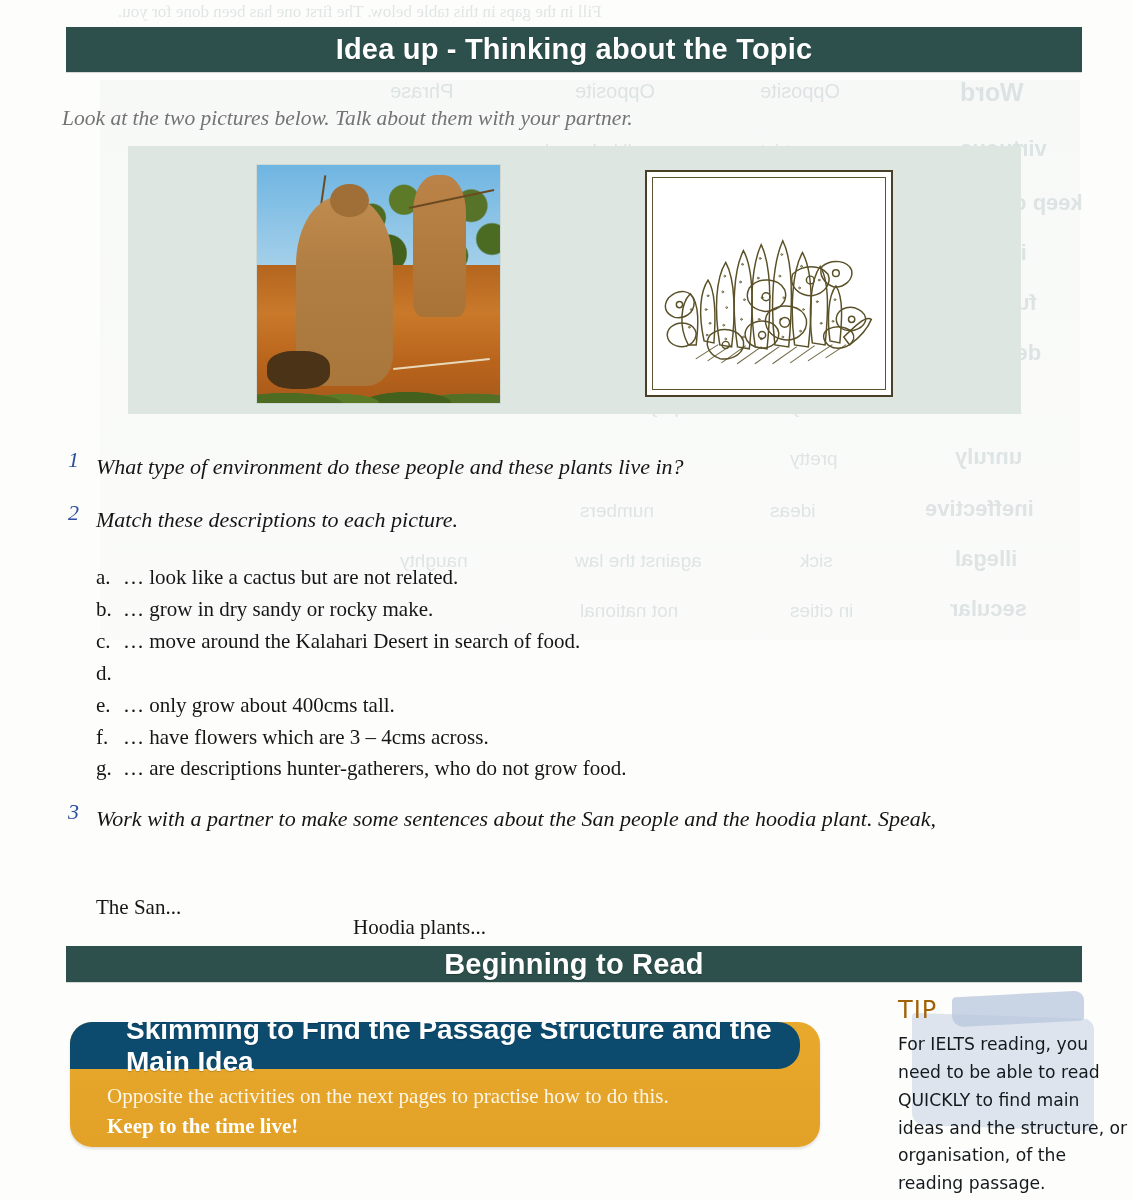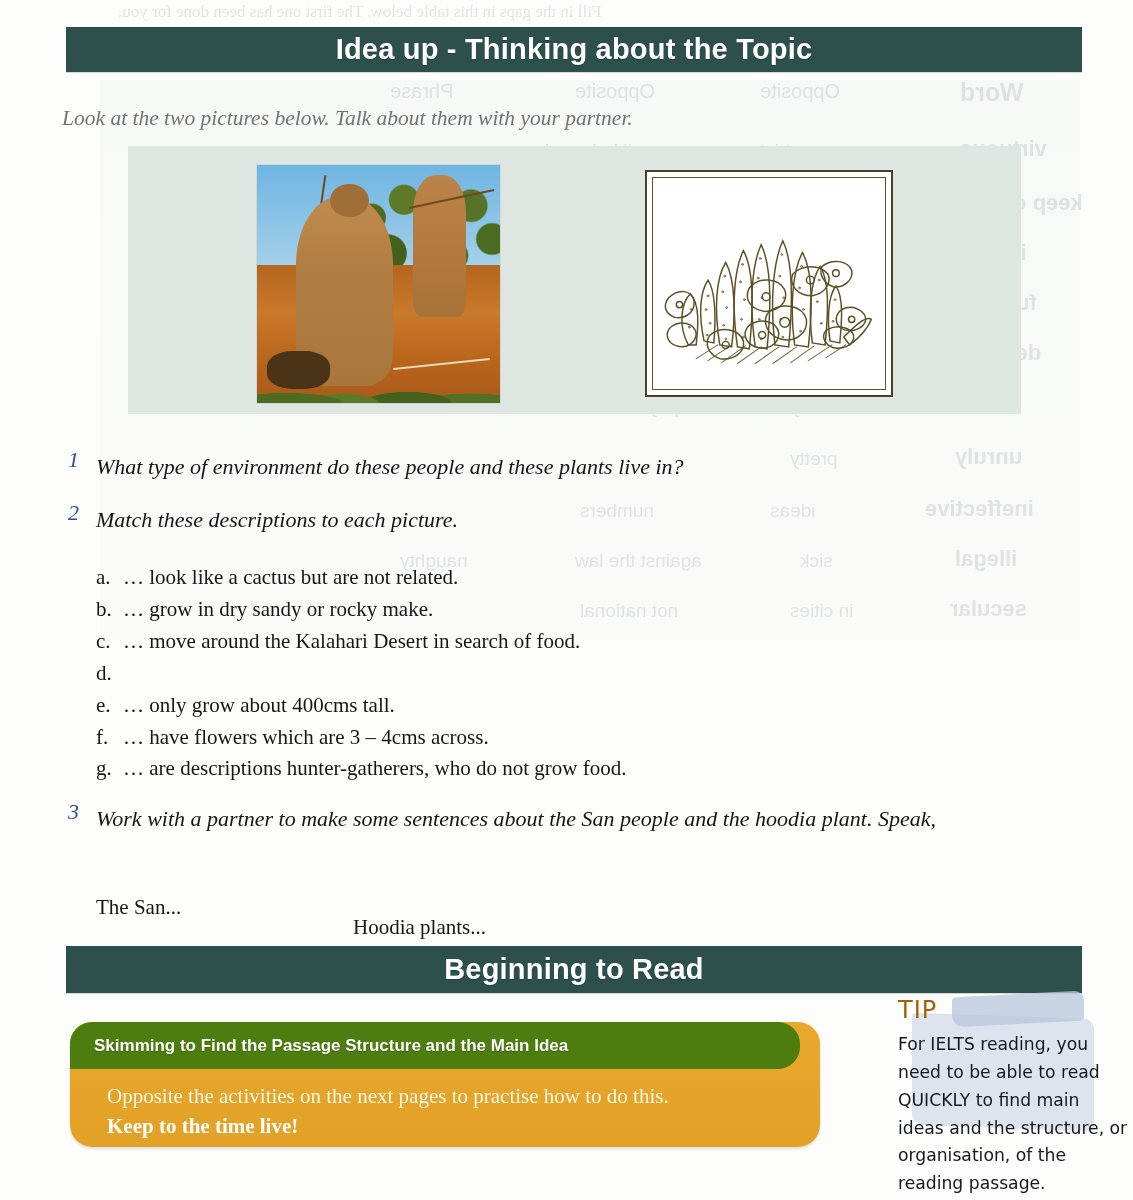--- a/index.html
+++ b/index.html
@@ -169,28 +169,28 @@
 
   
   .act-box {
     position: absolute;
     background: linear-gradient(#e8a92c, #e2a127);
     border-radius: 22px 22px 22px 22px;
     box-shadow: 0 2px 3px rgba(0,0,0,.12);
   }
   .act-head {
     position: absolute;
-    background: #4d7c0f;
+    background: #0c4a6e;
     color: #ffffff;
     font-family: "Liberation Sans", sans-serif;
     font-weight: bold;
-    font-size: 17px;
+    font-size: 28px;
     display: flex;
     align-items: center;
-    padding-left: 24px;
+    padding-left: 56px;
     border-radius: 22px 22px 22px 0;
     box-sizing: border-box;
     text-shadow: 0 1px 1px rgba(0,0,0,.2);
   }
   .act-line1 {
     position: absolute;
     color: #fdf6e6;
     font-size: 21px;
   }
   .act-line2 {
@@ -427,21 +427,21 @@
       <span>… are descriptions hunter-gatherers, who do not grow food.</span>
     </div>
   </div>
 
   <div class="qnum" style="left:68px; top:799px;">3</div>
   <div class="qtext" style="left:96px; top:799px; width:1000px;">Work with a partner to make some sentences about the San people and the hoodia plant. Speak,</div>
 
   <div class="prompt" style="left:96px; top:895px;">The San...</div>
   <div class="prompt" style="left:353px; top:895px;margin-top:20px;">Hoodia plants...</div>
 
-  <div class="sec-bar" style="left:66px; top:946px; width:1016px; height:47px;">
+  <div class="sec-bar" style="left:66px; top:946px; width:1016px; height:36px;">
     <span class="txt">Beginning to Read</span>
   </div>
 
   <div class="act-box" style="left:70px; top:1022px; width:750px; height:125px;"></div>
   <div class="act-head" style="left:70px; top:1022px; width:730px; height:47px;">
     <span>Skimming to Find the Passage Structure and the Main Idea</span>
   </div>
   <div class="act-line1" style="left:107px; top:1084px;">Opposite the activities on the next pages to practise how to do this.</div>
   <div class="act-line2" style="left:107px; top:1114px;">Keep to the time live!</div>
 

